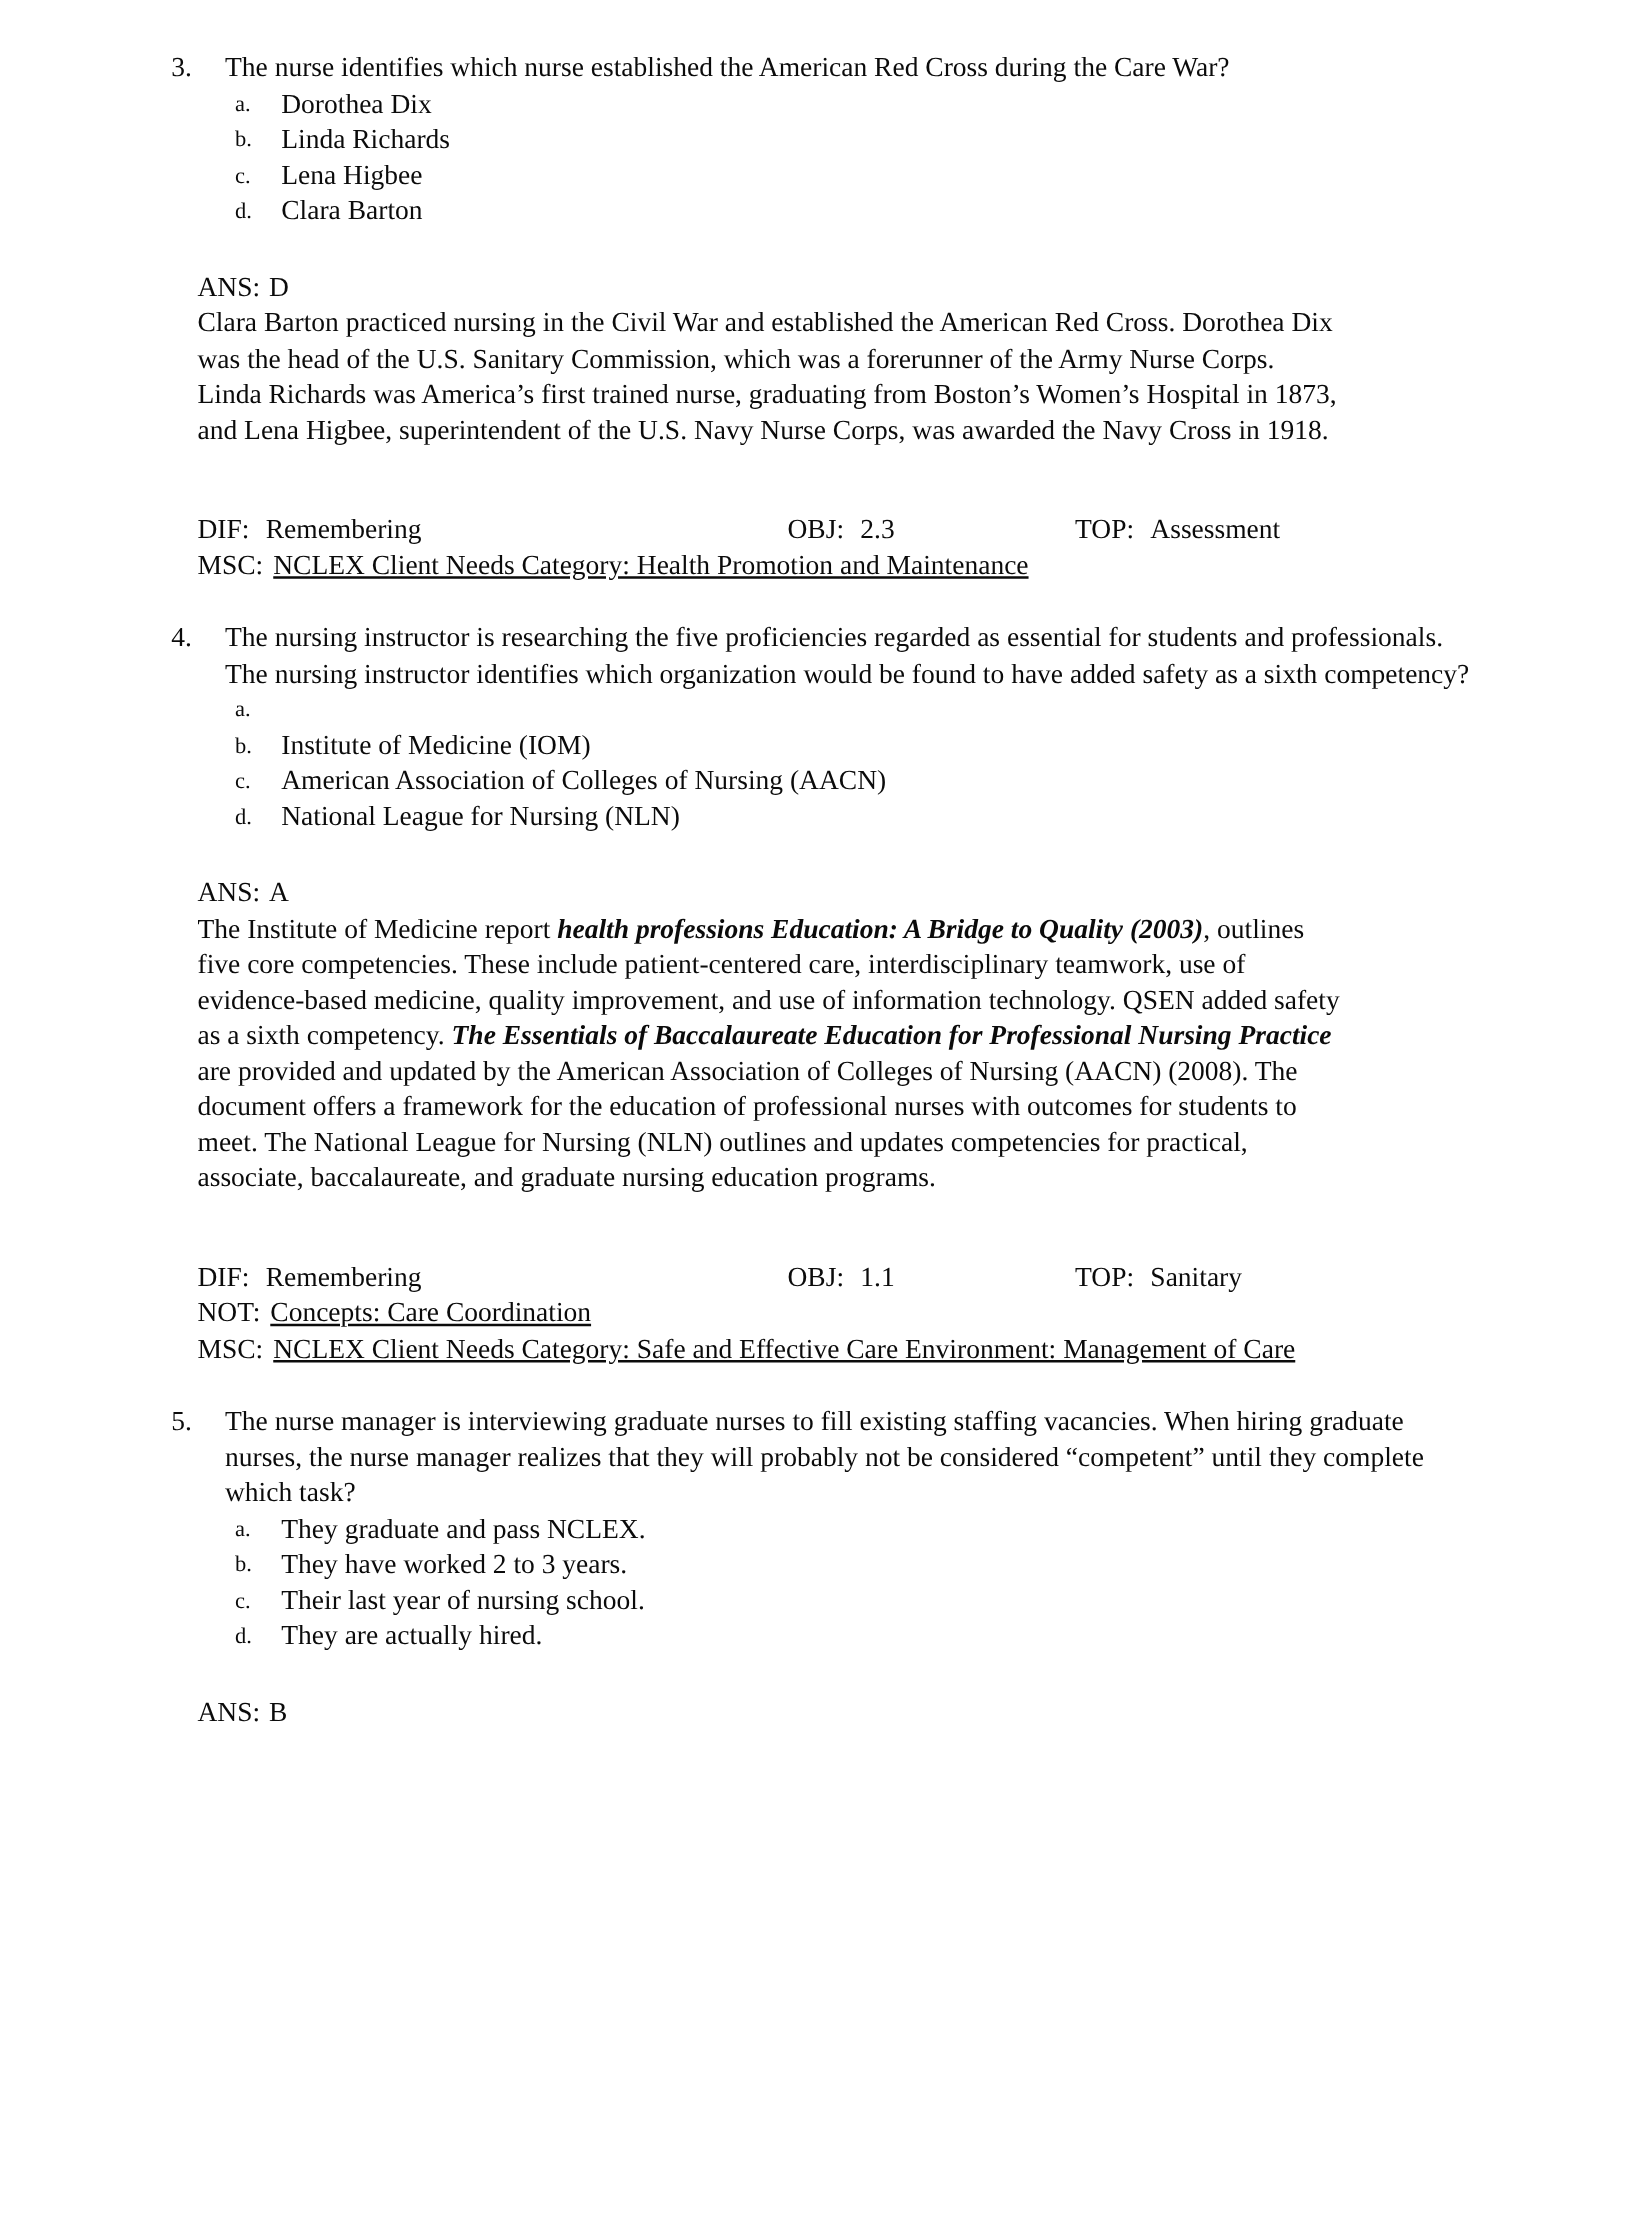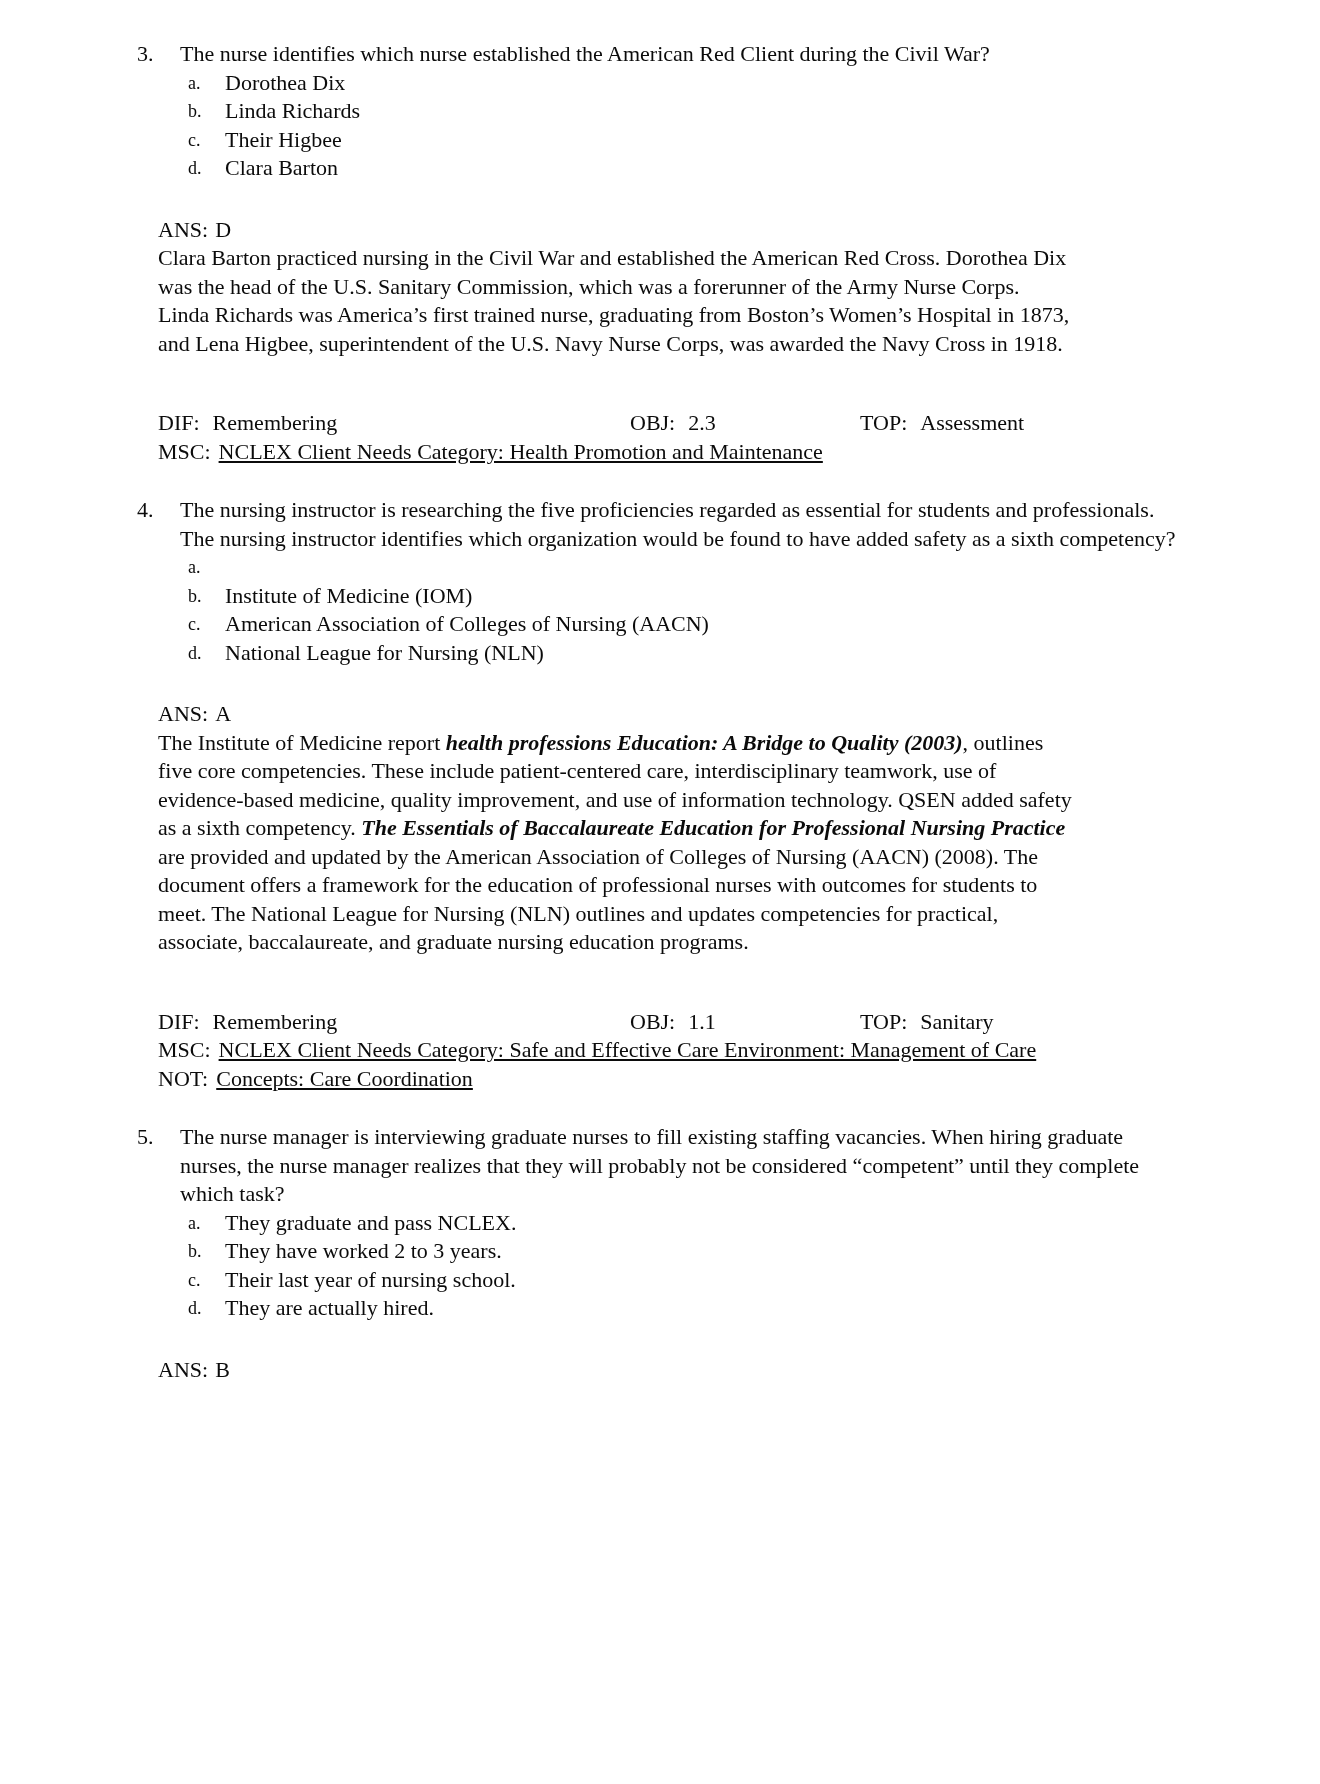--- a/index.html
+++ b/index.html
@@ -66,33 +66,33 @@
   .it { font-style: italic; font-weight: bold; }
 </style>
 </head>
 <body>
 
 <div class="page">
 
   <div class="question">
     <div class="qnum">3.</div>
     <div class="qcontent">
-      <div class="stem">The nurse identifies which nurse established the American Red Client during the Civil War?</div>
+      <div class="stem">The nurse identifies which nurse established the American Red Cross during the Care War?</div>
       <div class="options">
         <div class="option">
           <span class="opt-letter">a.</span>
           <span class="opt-text">Dorothea Dix</span>
         </div>
         <div class="option">
           <span class="opt-letter">b.</span>
           <span class="opt-text">Linda Richards</span>
         </div>
         <div class="option">
           <span class="opt-letter">c.</span>
-          <span class="opt-text">Their Higbee</span>
+          <span class="opt-text">Lena Higbee</span>
         </div>
         <div class="option">
           <span class="opt-letter">d.</span>
           <span class="opt-text">Clara Barton</span>
         </div>
       </div>
       <div class="answer-block">
         <div class="ans-line">
           <span class="ans-label">ANS:</span><span class="ans-value">D</span>
         </div>
@@ -150,24 +150,24 @@
             <span class="meta-label">DIF:</span><span class="meta-value">Remembering</span>
           </span>
           <span class="meta-cell-2">
             <span class="meta-label">OBJ:</span><span class="meta-value">1.1</span>
           </span>
           <span class="meta-cell-3">
             <span class="meta-label">TOP:</span><span class="meta-value">Sanitary</span>
           </span>
         </div>
         <div class="meta-line">
+          <span class="meta-label">NOT:</span><span class="meta-value">Concepts: Care Coordination</span>
+        </div>
+        <div class="meta-line">
           <span class="meta-label">MSC:</span><span class="meta-value">NCLEX Client Needs Category: Safe and Effective Care Environment: Management of Care</span>
-        </div>
-        <div class="meta-line">
-          <span class="meta-label">NOT:</span><span class="meta-value">Concepts: Care Coordination</span>
         </div>
       </div>
     </div>
   </div>
 
   <div class="question">
     <div class="qnum">5.</div>
     <div class="qcontent">
       <div class="stem">The nurse manager is interviewing graduate nurses to fill existing staffing vacancies. When hiring graduate nurses, the nurse manager realizes that they will probably not be considered “competent” until they complete which task?</div>
       <div class="options">

